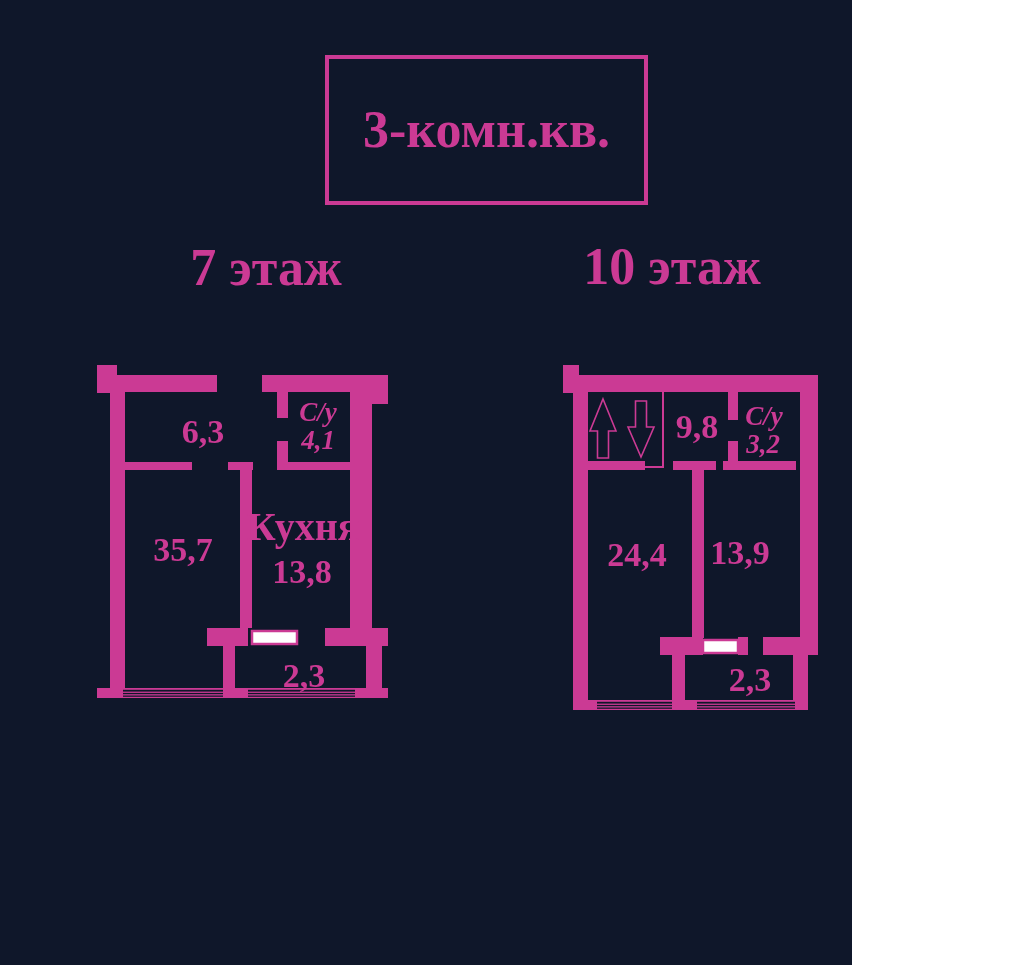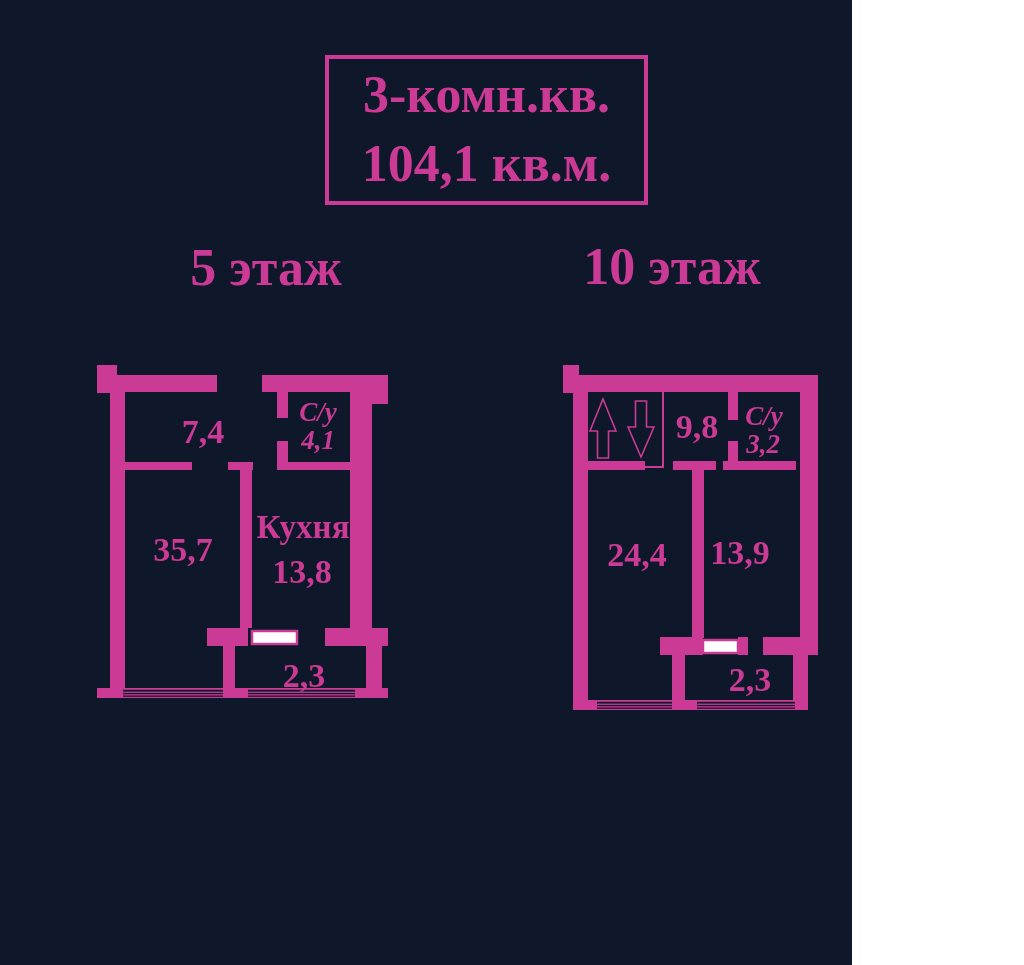--- a/index.html
+++ b/index.html
@@ -12,40 +12,39 @@
   .plan-svg { position:absolute; left:0; top:0; }
   .w { fill:var(--accent); }
   .outline { fill:none; stroke:var(--accent); }
   .sill { fill:#ffffff; stroke:var(--accent); stroke-width:2.5; }
   .lbl {
     position:absolute; transform:translate(-50%,-50%);
     font-weight:bold; white-space:nowrap; line-height:1; text-align:center;
   }
   .num    { font-size:34px; }
   .small  { font-size:27px;font-style:italic; }
-  .kitchen{ font-size:33px; }
+  .kitchen{ font-size:40px; }
   .floorlbl { font-size:52px; }
   .titlebox {
     position:absolute; left:325px; top:55px; width:323px; height:150px;
     border:4px solid var(--accent); box-sizing:border-box;
     display:flex; flex-direction:column; align-items:center; justify-content:center;
   }
   .titlebox .tline { font-weight:bold; font-size:52px; line-height:1.32; }
 </style>
 </head>
 <body>
 
 <div class="canvas">
 
   <div class="titlebox">
     <div class="tline">3-комн.кв.</div>
-    <div class="tline">104,1 кв.м.</div>
   </div>
 
-  <div class="lbl floorlbl" style="left:266px; top:268px;">5 этаж</div>
+  <div class="lbl floorlbl" style="left:266px; top:268px;">7 этаж</div>
   <div class="lbl floorlbl" style="left:672px; top:267px;">10 этаж</div>
 
   <svg class="plan-svg" width="1024" height="965" viewBox="0 0 1024 965">
 
     <g>
       <g>
         <rect class="w" x="97" y="365" width="20" height="28"></rect>
         <rect class="w" x="97" y="375" width="120" height="17"></rect>
         <rect class="w" x="262" y="375" width="126" height="17"></rect>
         <rect class="w" x="372" y="392" width="16" height="12"></rect>
@@ -115,21 +114,21 @@
         <rect class="w" x="697" y="708.8" width="98" height="1.2"></rect>
       </g>
       <g>
         <rect class="outline" x="584" y="390" width="79" height="77" stroke-width="2"></rect>
         <polygon class="outline" stroke-width="1.6" points="603,399 616,431 608.5,431 608.5,458 597.5,458 597.5,431 590,431"></polygon>
         <polygon class="outline" stroke-width="1.6" points="635.5,401 646.5,401 646.5,427 654,427 641,457 628,427 635.5,427"></polygon>
       </g>
     </g>
   </svg>
 
-  <div class="lbl num" style="left:203px; top:432px;">7,4</div>
+  <div class="lbl num" style="left:203px; top:432px;">6,3</div>
   <div class="lbl small" style="left:318px; top:412px;">С/у</div>
   <div class="lbl small" style="left:318px; top:440px;">4,1</div>
   <div class="lbl num" style="left:183px; top:550px;">35,7</div>
   <div class="lbl kitchen" style="left:303px; top:527px;">Кухня</div>
   <div class="lbl num" style="left:302px; top:572px;text-align:center;">13,8</div>
   <div class="lbl num" style="left:304px; top:676px;">2,3</div>
 
   <div class="lbl num" style="left:697px; top:427px;">9,8</div>
   <div class="lbl small" style="left:764px; top:416px;">С/у</div>
   <div class="lbl small" style="left:763px; top:444px;">3,2</div>

